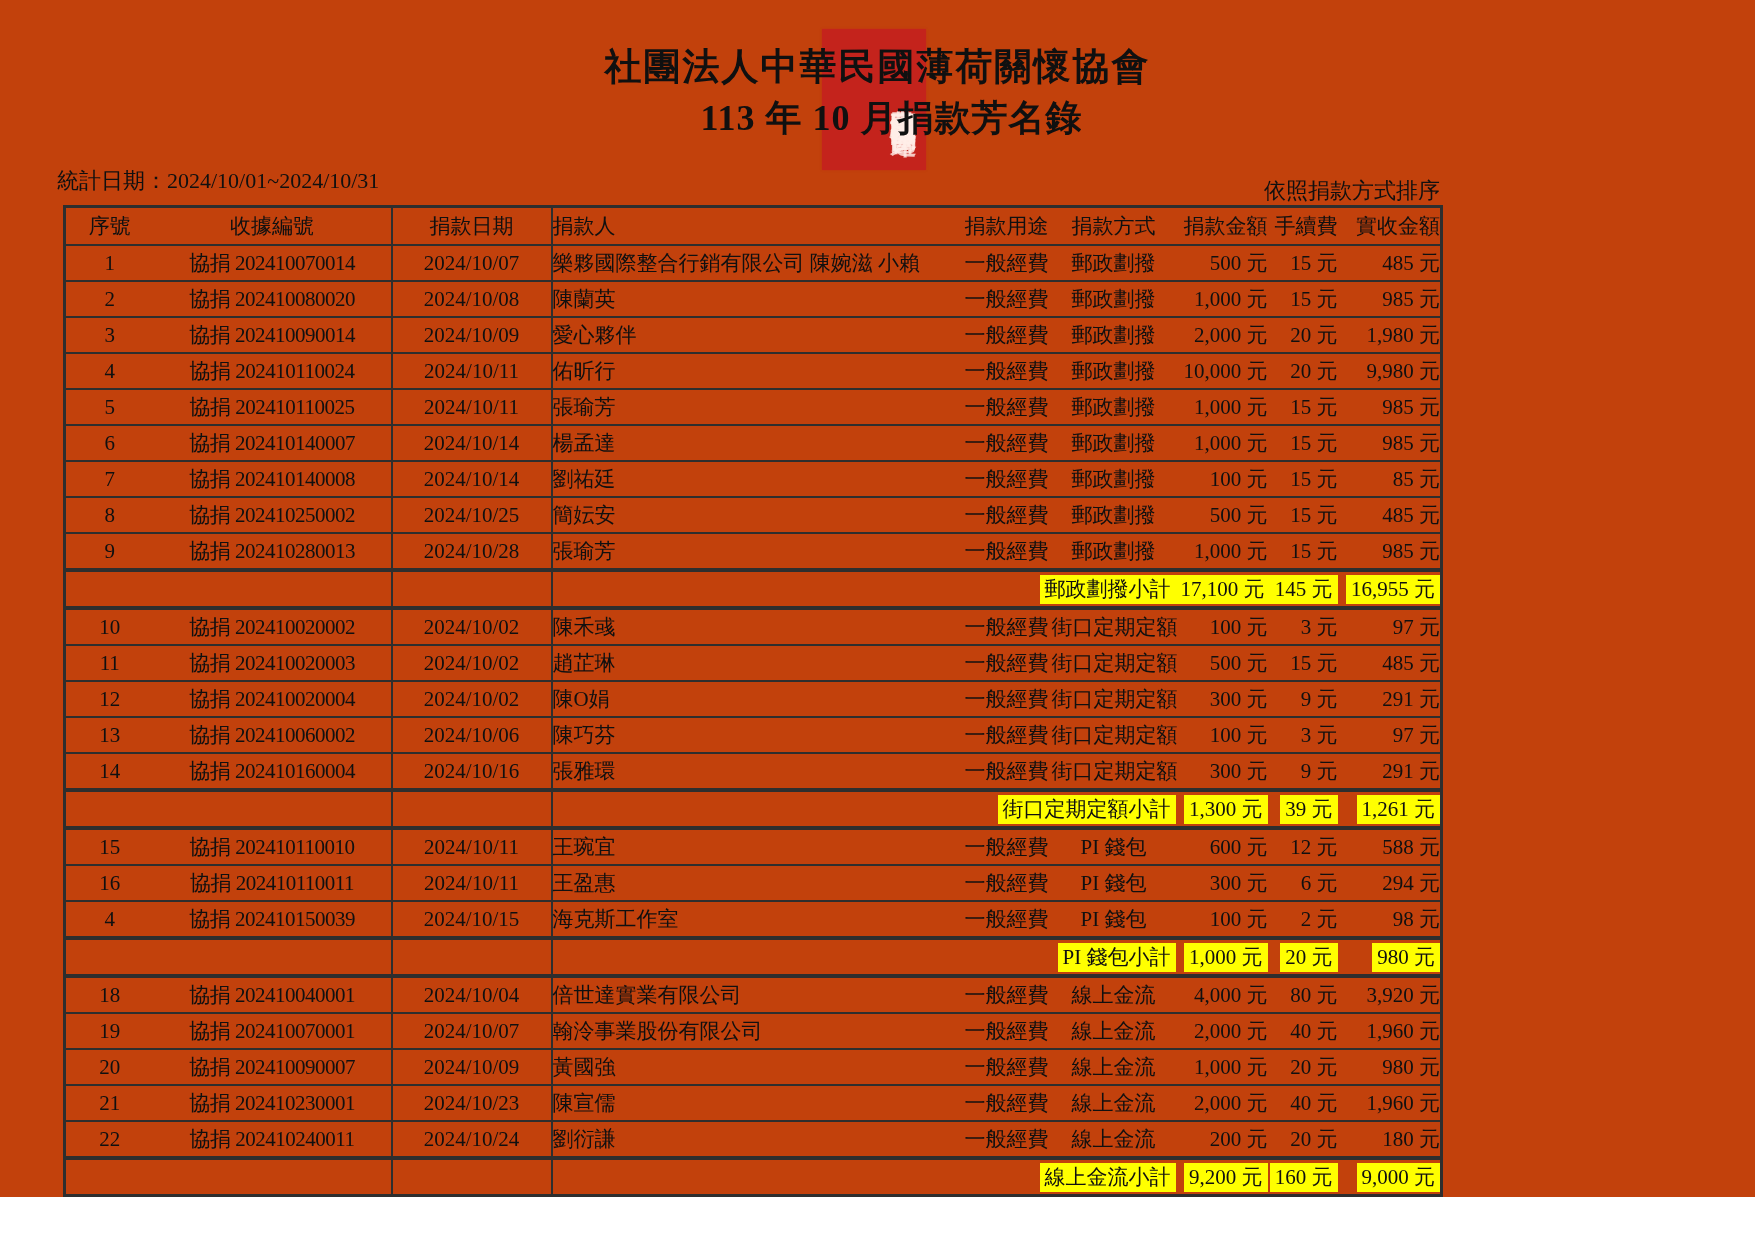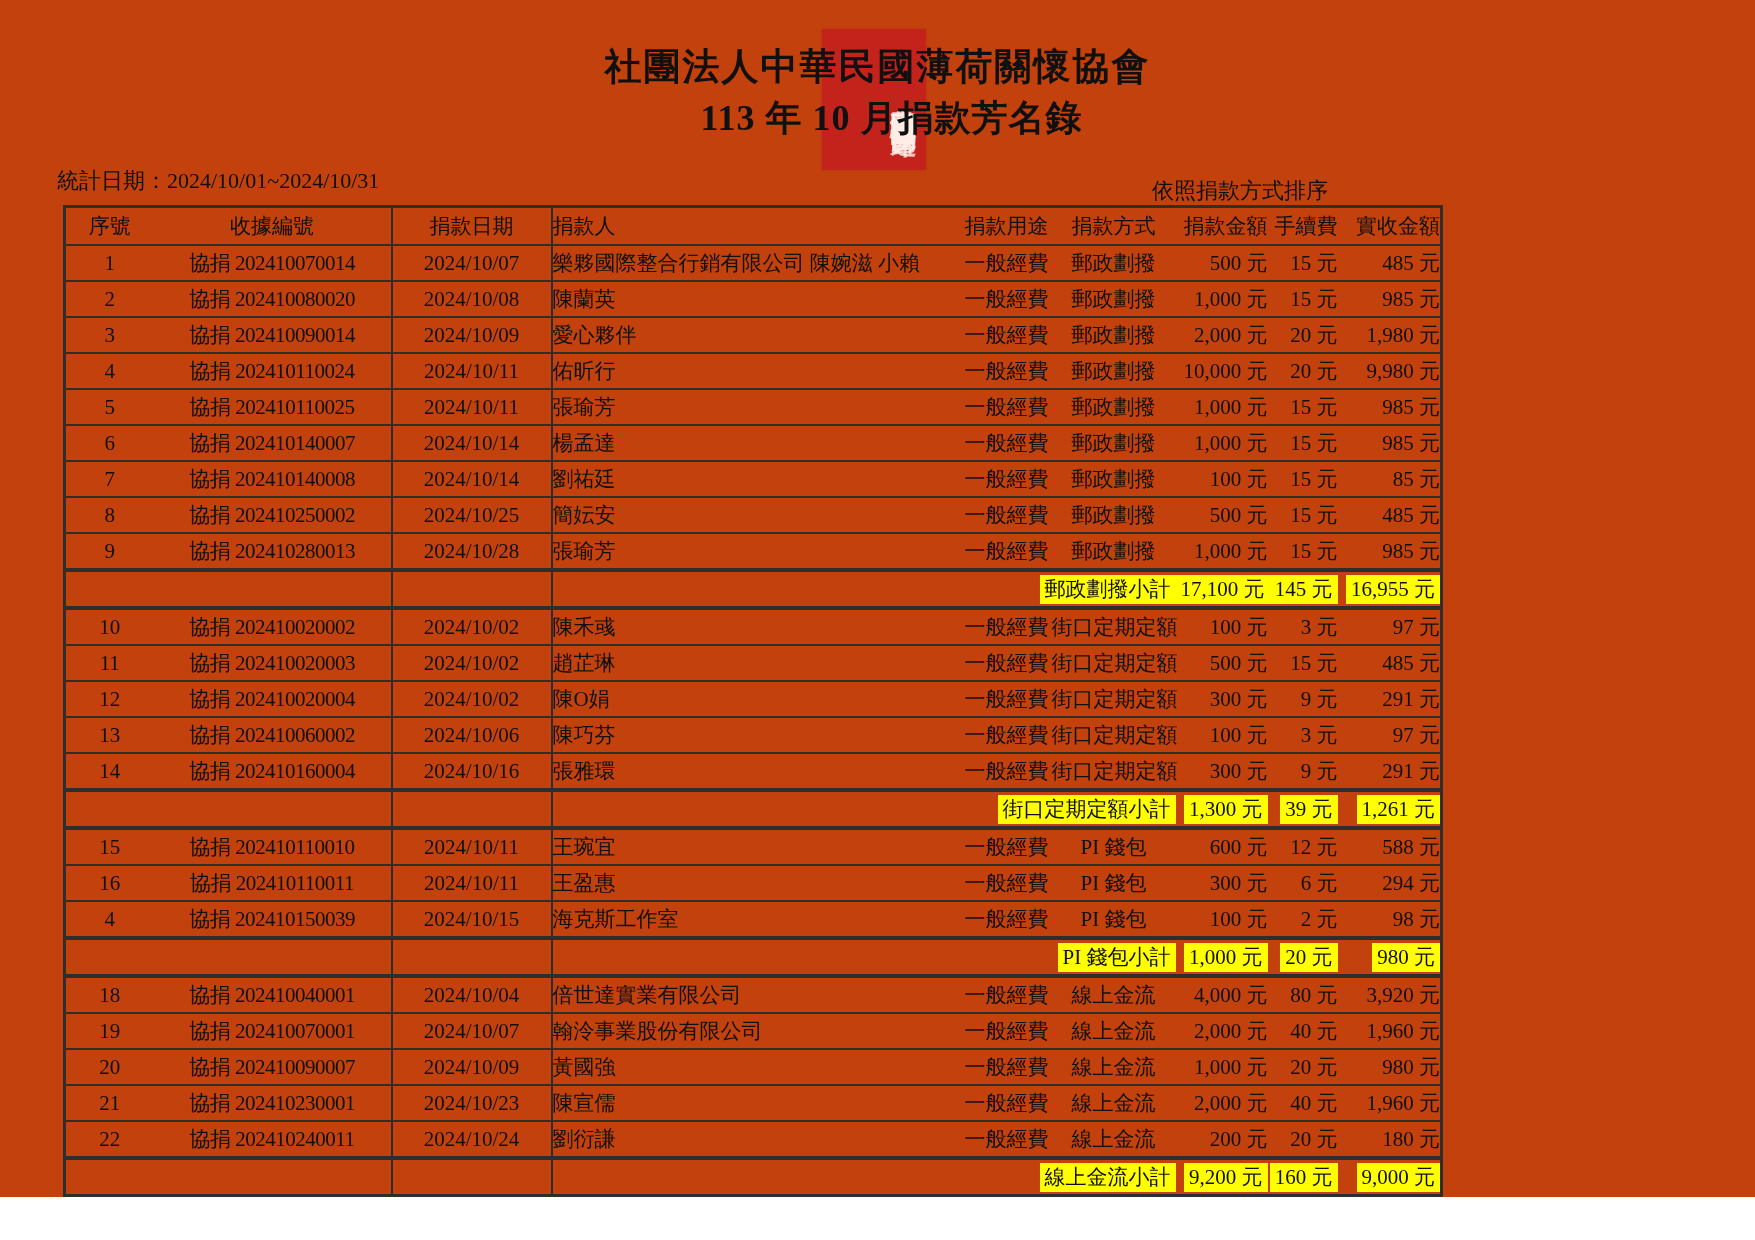--- a/index.html
+++ b/index.html
@@ -47,21 +47,21 @@
     letter-spacing:2px;
     text-align:center;
   }
   
   .stat-date{
     position:absolute;left:57px;top:166px;
     font-size:22px;z-index:2;
   }
   .sort-note{
     position:absolute;top:176px;left:1040px;width:400px;
-    text-align:center;font-size:22px;z-index:2;
+    text-align:right;font-size:22px;z-index:2;
   }
   
   table.donations{
     position:absolute;left:63px;top:205px;
     width:1377px;
     border-collapse:collapse;
     table-layout:fixed;
     font-size:21px;
     z-index:2;
   }

